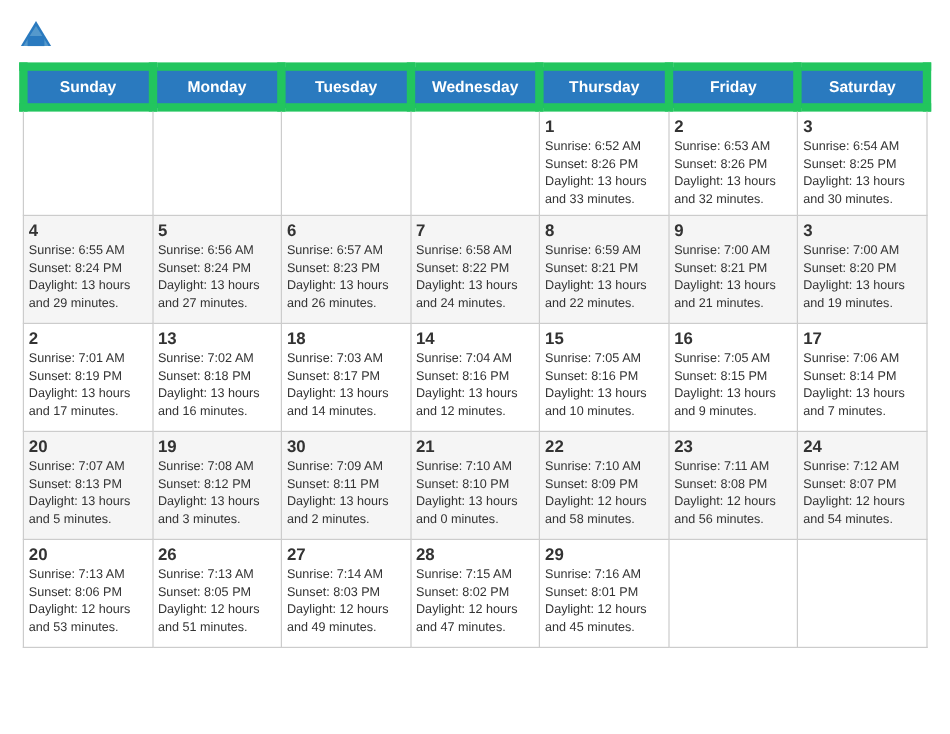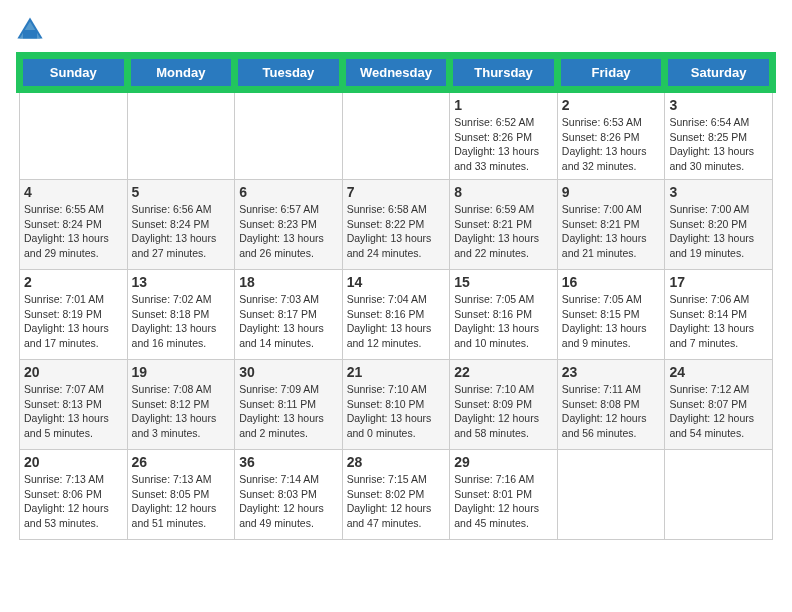--- a/index.html
+++ b/index.html
@@ -235,21 +235,21 @@
       <tr>
         <td>
           <span class="day-number">20</span>
           <div class="day-info">Sunrise: 7:13 AM<br>Sunset: 8:06 PM<br>Daylight: 12 hours and 53 minutes.</div>
         </td>
         <td>
           <span class="day-number">26</span>
           <div class="day-info">Sunrise: 7:13 AM<br>Sunset: 8:05 PM<br>Daylight: 12 hours and 51 minutes.</div>
         </td>
         <td>
-          <span class="day-number">36</span>
+          <span class="day-number">27</span>
           <div class="day-info">Sunrise: 7:14 AM<br>Sunset: 8:03 PM<br>Daylight: 12 hours and 49 minutes.</div>
         </td>
         <td>
           <span class="day-number">28</span>
           <div class="day-info">Sunrise: 7:15 AM<br>Sunset: 8:02 PM<br>Daylight: 12 hours and 47 minutes.</div>
         </td>
         <td>
           <span class="day-number">29</span>
           <div class="day-info">Sunrise: 7:16 AM<br>Sunset: 8:01 PM<br>Daylight: 12 hours and 45 minutes.</div>
         </td>

